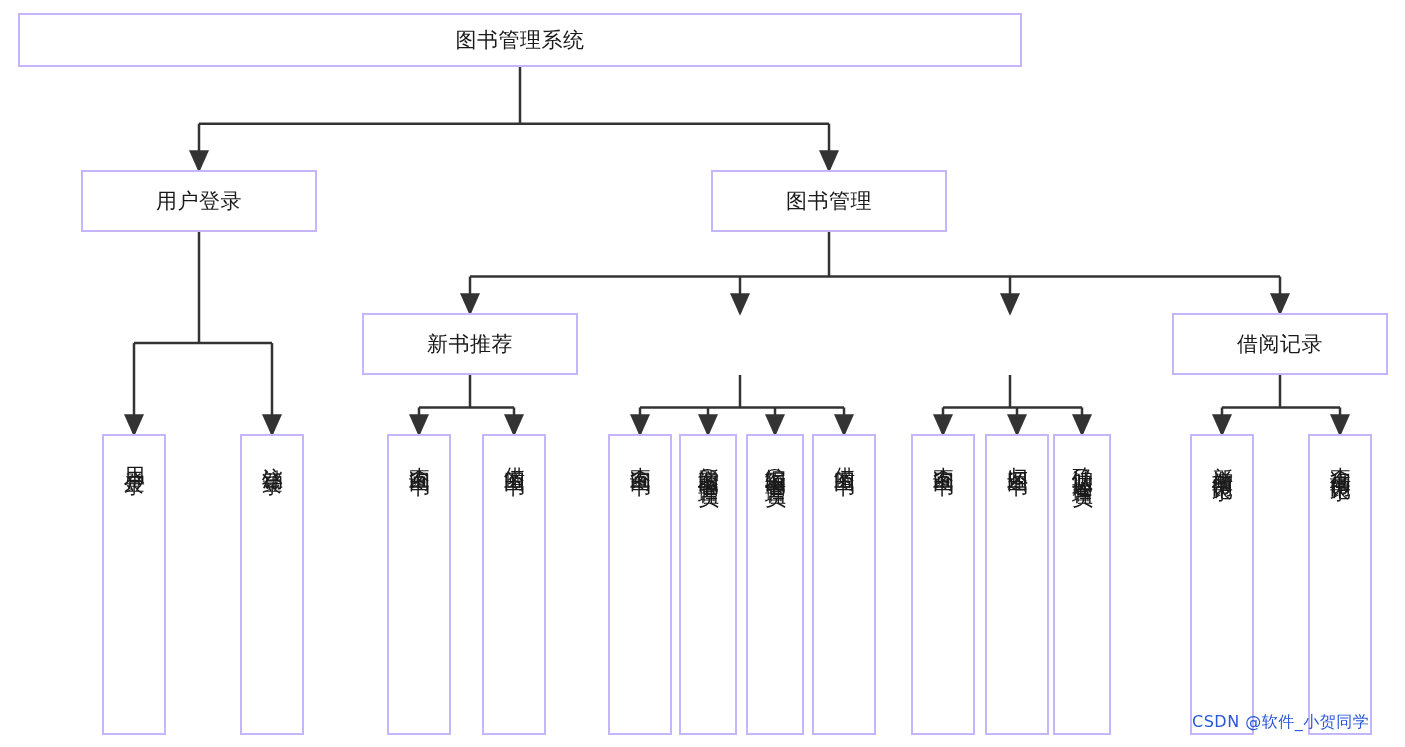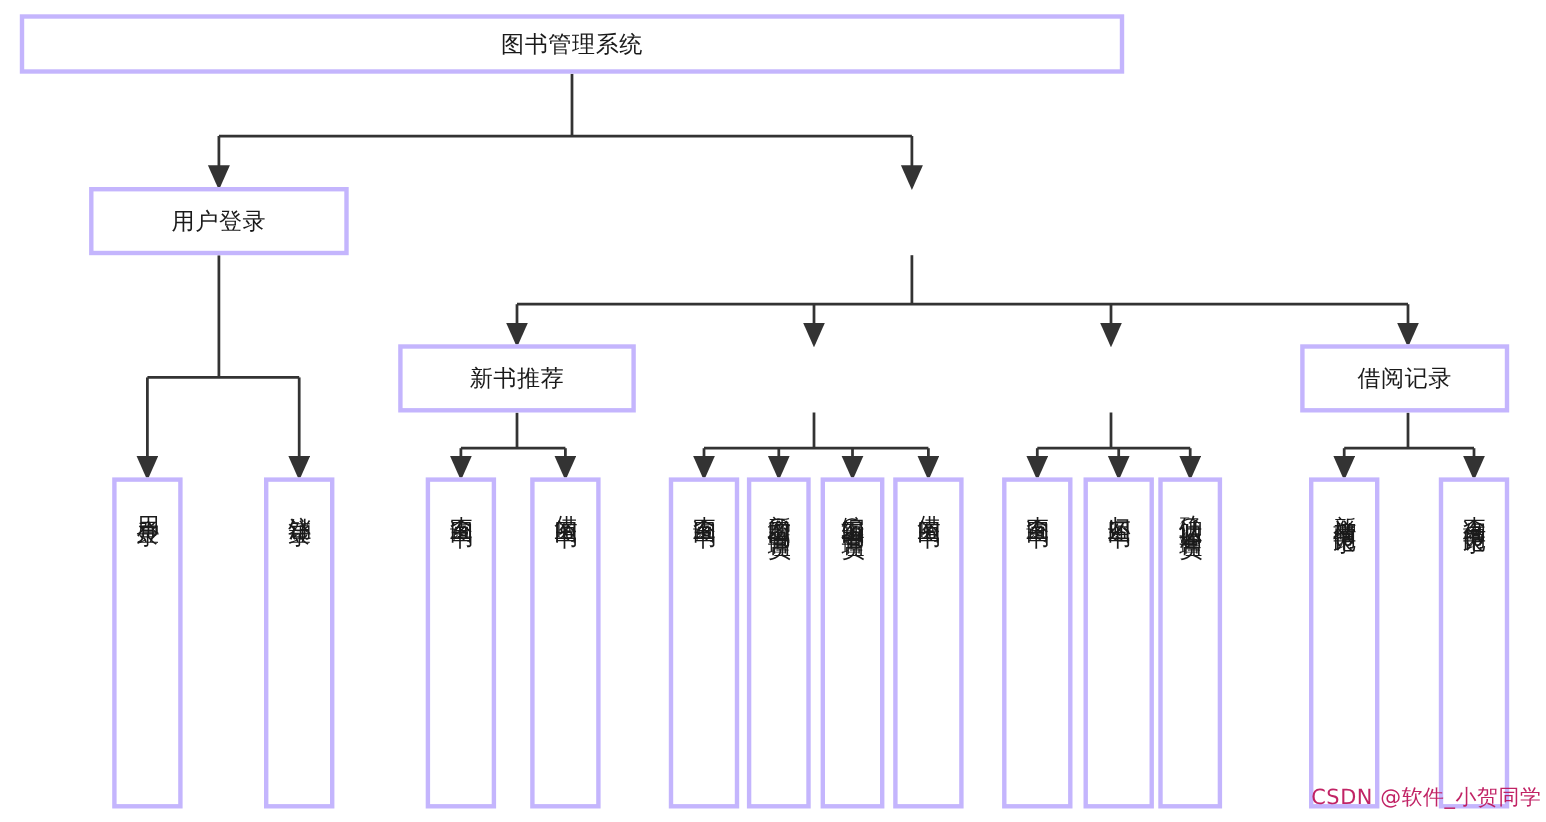--- a/index.html
+++ b/index.html
@@ -19,21 +19,21 @@
     position: absolute;
     left: 0;
     top: 0;
     width: 1405px;
     height: 747px;
   }
   .node {
     position: absolute;
     box-sizing: border-box;
     background: #ffffff;
-    border: 4px solid #c4b5fd;
+    border: 2px solid #c4b5fd;
     display: flex;
     align-items: center;
     justify-content: center;
     color: #1a1a1a;
   }
   .node-label {
     display: block;
     text-align: center;
     line-height: 1.18;
     letter-spacing: 0.5px;
@@ -49,22 +49,22 @@
   .node.vertical .node-label {
     writing-mode: vertical-rl;
     text-orientation: upright;
     font-size: 21px;
     line-height: 1.0;
     letter-spacing: 3px;
     margin: 0 auto;
   }
   .watermark {
     position: absolute;
-    font-size: 19px;
-    color: #be185d;
+    font-size: 16px;
+    color: #1d4ed8;
     white-space: nowrap;
     opacity: 0.95;
     letter-spacing: 0.5px;
   }
 </style>
 </head>
 <body>
 
 <div id="canvas">
   <svg class="edges" viewBox="0 0 1405 747" xmlns="http://www.w3.org/2000/svg">
@@ -110,25 +110,28 @@
       </g>
   </svg>
 
   <div class="node horizontal" style="left: 18px; top: 13px; width: 1004px; height: 54px;">
     <span class="node-label">图书管理系统</span>
   </div>
 
   <div class="node horizontal" style="left: 81px; top: 170px; width: 236px; height: 62px;">
     <span class="node-label">用户登录</span>
   </div>
+  <div class="node horizontal" style="left: 711px; top: 170px; width: 236px; height: 62px;">
+    <span class="node-label">图书管理</span>
+  </div>
 
   <div class="node horizontal" style="left: 362px; top: 313px; width: 216px; height: 62px;">
     <span class="node-label">新书推荐</span>
   </div>
-  <div class="node horizontal" style="left: 1172px; top: 313px; width: 190px; height: 62px; margin-left: 10px;">
+  <div class="node horizontal" style="left: 1172px; top: 313px; width: 216px; height: 62px;">
     <span class="node-label">借阅记录</span>
   </div>
 
   <div class="node vertical" style="left: 102px; top: 434px; width: 64px; height: 301px;">
     <span class="node-label">用户登录</span>
   </div>
   <div class="node vertical" style="left: 240px; top: 434px; width: 64px; height: 301px;">
     <span class="node-label">注销登录</span>
   </div>
   <div class="node vertical" style="left: 387px; top: 434px; width: 64px; height: 301px;">

